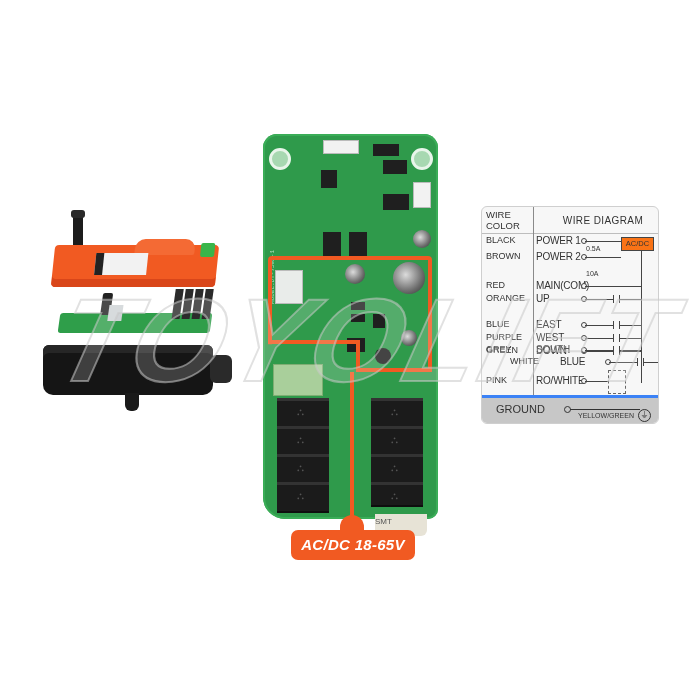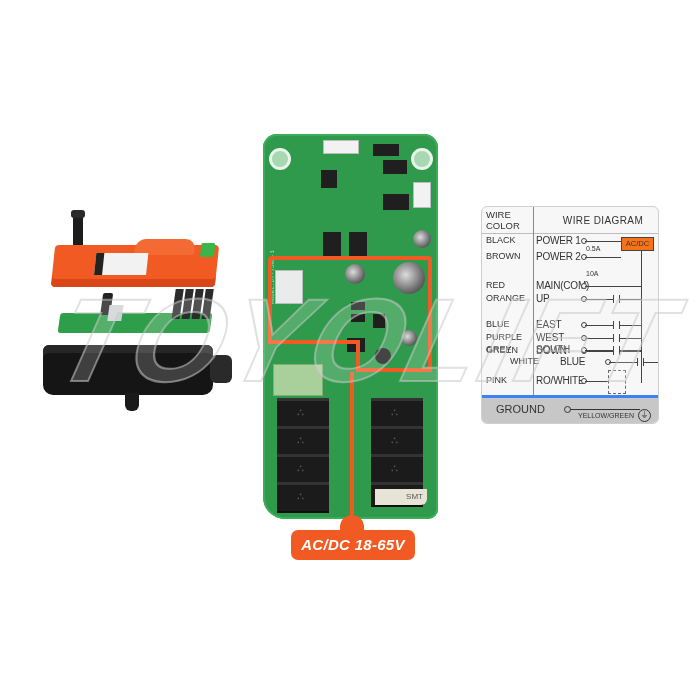--- a/index.html
+++ b/index.html
@@ -26,22 +26,22 @@
   
   .pcb { position:absolute; left:263px; top:134px; width:175px; height:385px; background:#2f9a4b; border-radius:14px 14px 10px 22px;
          box-shadow: inset 0 0 0 2px #3aad57; }
   .pcb .hole { position:absolute; width:16px; height:16px; border-radius:50%; background:#a7d8b1; border:3px solid #e8f5ea; }
   .pcb .chip { position:absolute; background:#1f1f1f; }
   .pcb .connector { position:absolute; background:#f2f2f2; border:1px solid #bbb; }
   .pcb .relay { position:absolute; width:52px; height:26px; background:#1b1b1b; border-top:3px solid #333; box-shadow: 0 2px 0 #0e0e0e; }
   .pcb .relay::after { content:"⛬"; position:absolute; left:20px; top:5px; color:#555; font-size:10px; }
   .pcb .elcap { position:absolute; border-radius:50%; background:radial-gradient(circle at 40% 40%, #dcdcdc, #6d6d6d 60%, #2d2d2d); }
   .pcb .green-block { position:absolute; left:10px; top:230px; width:48px; height:30px; background:#a9cf9b; border:1px solid #7fae73; }
-  .pcb .smt-label { position:absolute; left:112px; top:355px; width:52px; height:16px; background:#e7e3d6; font-size:8px; color:#555;
-                    text-align:right; padding-right:4px; box-sizing:border-box; line-height:16px; border-radius:0 0 6px 0; }
+  .pcb .smt-label { position:absolute; left:112px; top:380px; width:52px; height:22px; background:#e7e3d6; font-size:8px; color:#555;
+                    padding-right:4px; box-sizing:border-box; line-height:16px; border-radius:0 0 6px 0; }
   .pcb .silk { position:absolute; left:6px; top:74px; width:30px; height:96px; color:#d6efdb; font-size:6px; writing-mode:vertical-rl;
                transform:rotate(180deg); opacity:.8; font-family:"Liberation Mono", monospace; }
 
   .highlight { position:absolute; left:268px; top:256px; width:164px; height:116px; border:4px solid #f15a22; border-radius:4px; box-sizing:border-box;
                clip-path: polygon(0 0,100% 0,100% 100%,55% 100%,55% 76%,0 76%); }
   .highlight-bottom { position:absolute; left:356px; top:340px; width:76px; height:32px; border:4px solid #f15a22; border-top:none; box-sizing:border-box; }
   .highlight-mid { position:absolute; left:268px; top:340px; width:92px; height:4px; background:#f15a22; }
   .leader { position:absolute; left:350px; top:372px; width:4px; height:148px; background:#f15a22; }
   .leader-bump { position:absolute; left:340px; top:515px; width:24px; height:18px; background:#f15a22; border-radius:12px 12px 0 0; }
   .tag { position:absolute; left:291px; top:530px; width:124px; height:30px; background:#f15a22; border-radius:7px; color:#fff;

